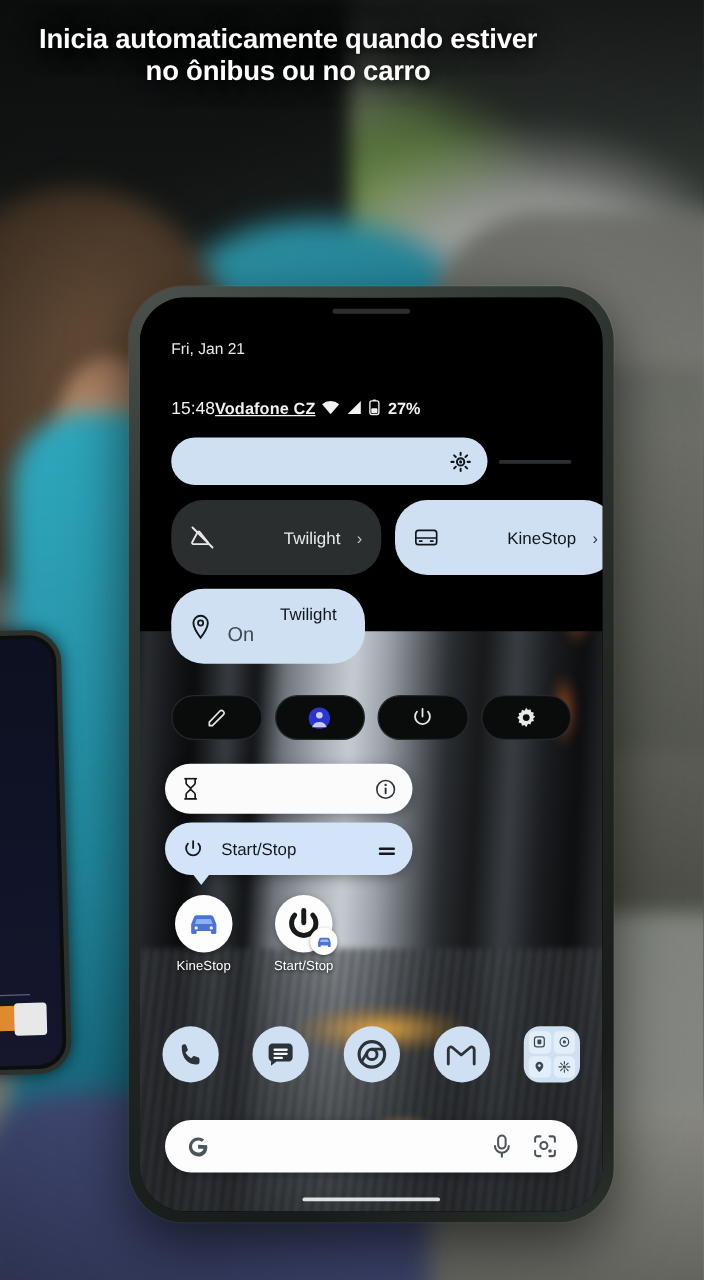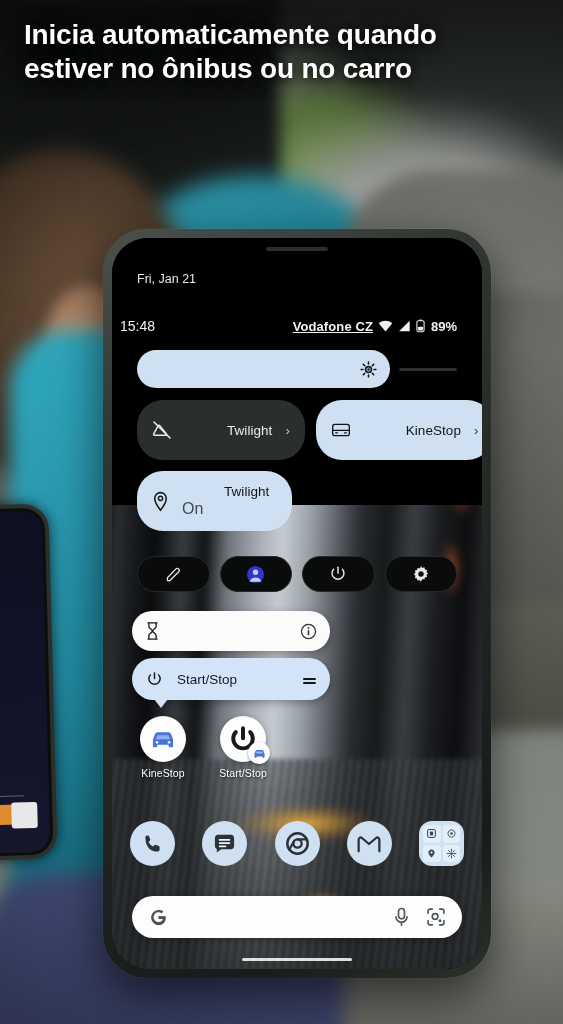--- a/index.html
+++ b/index.html
@@ -104,24 +104,24 @@
     overflow:hidden;
   }
   .lbar { position:absolute; left:0; bottom:28px; width:88px; height:20px;
     background:#e08a2e; border-radius:2px; display:flex; align-items:center; }
   .lwhite { position:absolute; right:12px; bottom:24px; width:26px; height:26px; background:#e8e8e8; border-radius:3px; }
   .lline { position:absolute; left:6px; bottom:56px; width:70px; height:1.5px; background:#5a6080; }
 
   
   #headline {
     position:absolute; left:0; top:18px; width:461px;
-    z-index:20;
+    text-align:center; z-index:20;
     color:#ffffff;
     font-weight:700;
-    font-size:28px;
+    font-size:22px;
     line-height:1.20;
     letter-spacing:-.2px;
     text-shadow:0 2px 8px rgba(0,0,0,.75), 0 0 22px rgba(0,0,0,.5);
     padding:0 24px;
   }
 
   
   #phone {
     position:absolute; left:103px; top:229px;
     width:388px; height:749px;
@@ -245,22 +245,22 @@
   }
 
   
   #qs {
     position:absolute; left:0; right:0; top:0; height:267px;
     background:#000; z-index:10;
     border-radius:0 0 0 0;
     padding:0 12px;
   }
   #qs-date { position:absolute; left:25px; top:34px; color:#e6e8e9; font-size:12.5px; font-weight:500; }
-  #qs-status { position:absolute; left:8px; right:25px; top:80px;
-    display:flex; align-items:center; justify-content:space-between; }
+  #qs-status { position:absolute; left:25px; right:25px; top:80px;
+    display:flex; align-items:center; justify-content:flex-start; }
   #qs-clock { color:#f1f2f3; font-size:14px; font-weight:500; }
   #qs-sysicons { display:flex; align-items:center; gap:5px; }
   #carrier { color:#f1f2f3; font-size:13px; font-weight:600; letter-spacing:.1px;text-decoration:underline; }
   #battpct { color:#f1f2f3; font-size:13px; font-weight:600; margin-left:1px; }
 
   
   #brightness-row { position:absolute; left:25px; right:25px; top:112px; display:flex; align-items:center; }
   #brightness-fill {
     width:79%; height:38px; border-radius:19px; background:#cfe0f3;
     display:flex; align-items:center; justify-content:flex-end; padding-right:13px;
@@ -491,21 +491,21 @@
                 <path d="M12.6.8v11.4H1.2z" fill="#f1f2f3"></path>
               </svg>
           </span>
           <span>
             <svg width="9" height="14" viewBox="0 0 10 15">
               <rect x="1" y="1.6" width="8" height="12.2" rx="1.8" fill="none" stroke="#f1f2f3" stroke-width="1.2"></rect>
               <rect x="3.6" y=".3" width="2.8" height="1.5" rx=".7" fill="#f1f2f3"></rect>
               <rect x="2.3" y="8.2" width="5.4" height="4.4" rx=".8" fill="#f1f2f3"></rect>
             </svg>
           </span>
-          <span id="battpct">89%</span>
+          <span id="battpct">27%</span>
         </span>
       </div>
 
       <div id="brightness-row">
         <div id="brightness-fill">
           <span>
             <svg width="17" height="17" viewBox="0 0 18 18">
               <circle cx="9" cy="9" r="3.1" fill="none" stroke="#11161a" stroke-width="1.7"></circle>
               <circle cx="9" cy="9" r="1.3" fill="#11161a"></circle>
               <g stroke="#11161a" stroke-width="1.7" stroke-linecap="round">

